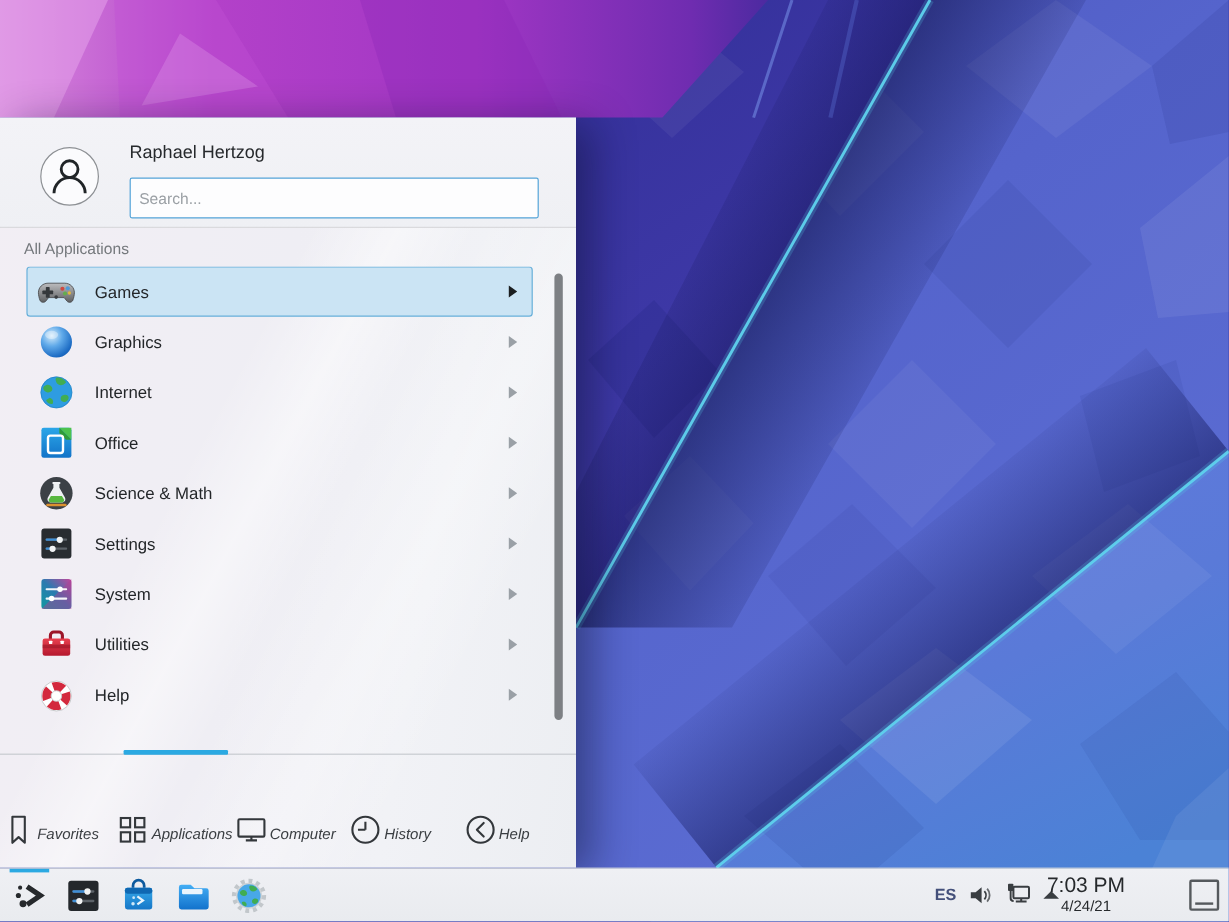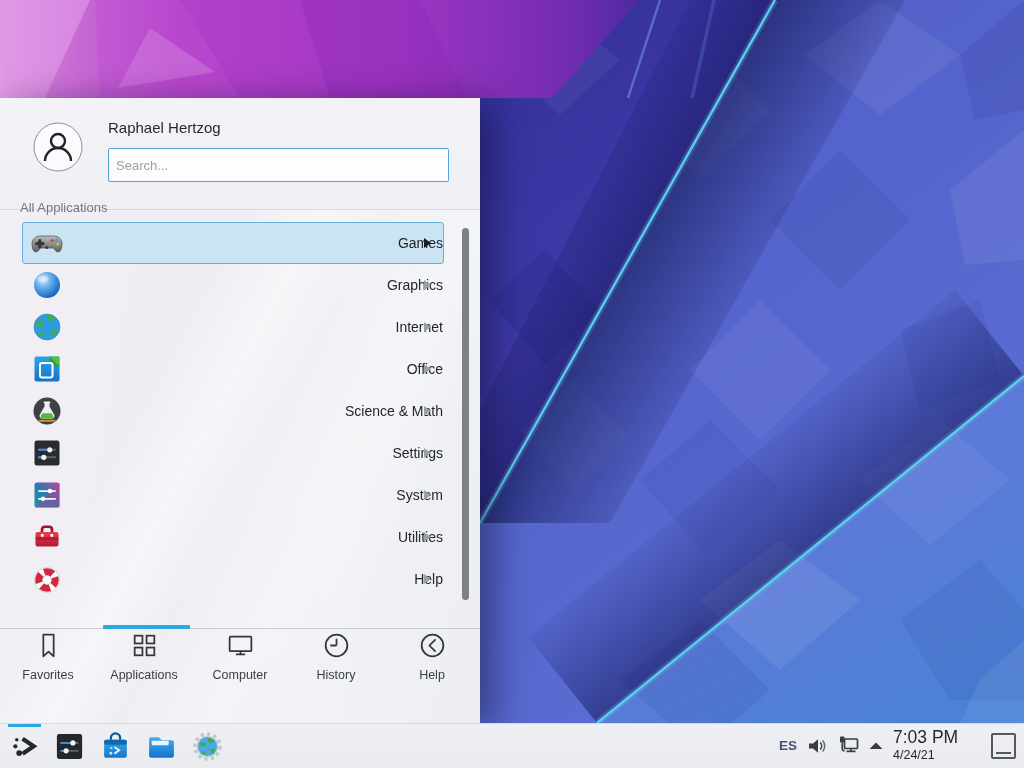--- a/index.html
+++ b/index.html
@@ -12,67 +12,67 @@
 
   
   .launcher {
     position:absolute; left:0; top:98px; width:480px; height:625px;
     background:
       linear-gradient(118deg, rgba(255,255,255,0) 38%, rgba(255,255,255,.45) 47%, rgba(255,255,255,0) 55%, rgba(255,255,255,.3) 67%, rgba(255,255,255,0) 78%),
       linear-gradient(100deg, #f2eef4 0%, #efeef4 45%, #f1f2f6 72%, #eceef2 100%);
     box-shadow: 14px 6px 34px rgba(8,10,40,.45);
     overflow:hidden;
   }
-  .kick-header { position:absolute; left:0; top:0; width:100%; height:112px;
+  .kick-header { position:absolute; left:0; top:0; width:100%; height:92px;
     border-bottom:1px solid rgba(0,0,0,.10);
     background:linear-gradient(180deg, #f3f3f7 0%, #eff0f4 100%); }
   .avatar { position:absolute; left:33px; top:24px; width:50px; height:50px; }
   .user-name { position:absolute; left:108px; top:21px; font-size:15px; color:#26292c; }
   .search-input {
     position:absolute; left:108px; top:50px; width:341px; height:26px;
     border:1px solid #54a4d8; border-radius:2px; background:#fdfdfe;
     font-family:"Liberation Sans", sans-serif; font-size:13px; color:#26292c;
     padding:16px 7px; outline:none;
   }
   .search-input::placeholder { color:#9ba0a5; opacity:1; }
 
   .section-label { position:absolute; left:20px; top:102px; font-size:13px; color:#74787c; }
 
   .app-list { position:absolute; left:0; top:124px; width:480px; height:406px; overflow:hidden; }
   .app-row { position:relative; margin:0 36px 0 22px; width:422px; height:42px;
-    display:flex; align-items:center; border:1px solid transparent; border-radius:3px;justify-content:space-between; }
+    display:flex; align-items:center; border:1px solid transparent; border-radius:3px; }
   .app-row.selected { background:#cbe4f4; border-color:#68b0da; }
   .app-row .cat-icon { width:32px; height:32px; margin-left:8px; flex:0 0 32px; }
   .app-row .cat-label { margin-left:16px; font-size:14px; color:#232629; }
   .row-arrow { position:absolute; right:12px; top:50%; margin-top:-5px;
     width:0; height:0; border-left:7px solid #9aa0a6;
     border-top:5px solid transparent; border-bottom:5px solid transparent; }
   .app-row.selected .row-arrow { border-left-color:#1b1e20; }
 
   .list-scrollbar { position:absolute; left:462px; top:130px; width:7px; height:372px;
     background:#7d8084; border-radius:4px; }
 
   .footer-divider { position:absolute; left:0; top:530px; width:480px; height:1px; background:#c8cbd0; }
   .tab-indicator { position:absolute; left:103px; top:527px; width:87px; height:4px;
     background:#2ba9e2; border-radius:1px; }
 
   .tab-bar { position:absolute; left:0; top:532px; width:480px; height:93px; display:flex; }
-  .tab { flex:1 1 0; display:flex; flex-direction:column; align-items:center; padding-top:0; }
+  .tab { flex:1 1 0; display:flex; flex-direction:row; align-items:center; padding-top:30px;font-style:italic; }
   .tab svg { width:31px; height:31px; }
   .tab .tab-label { margin-top:7px; font-size:12.5px; color:#3a3e42; }
 
   
   .taskbar { position:absolute; left:0; bottom:0; width:1024px; height:45px;
     background:linear-gradient(180deg,#eff0f4,#e9ebef); border-top:1px solid #d6d9dd;margin-top:12px; }
   .tb-launcher { position:absolute; left:10px; top:8px; width:29px; height:29px; }
   .tb-active-line { position:absolute; left:8px; top:0; width:33px; height:3px; background:#2ba9e2; }
   .tb-icon { position:absolute; top:7px; width:31px; height:31px; }
   .kbd-layout { position:absolute; left:779px; top:14px; font-size:13.5px; font-weight:bold; color:#44507a; }
   .tray-icon { position:absolute; width:24px; height:24px; top:10px; }
-  .clock { position:absolute; left:893px; top:2px; width:88px; color:#26292c; }
+  .clock { position:absolute; left:861px; top:2px; width:88px; text-align:center; color:#26292c; }
   .clock .time { font-size:17.5px; line-height:22px; }
   .clock .date { font-size:12.5px; line-height:15px; }
   .show-desktop { position:absolute; left:991px; top:9px; width:25px; height:26px;
     border:2px solid #55595d; border-radius:2px; }
   .show-desktop i { position:absolute; left:3px; right:3px; bottom:3px; height:2px; background:#55595d; display:block; }
 </style>
 </head>
 <body>
 
 <div class="wallpaper">

